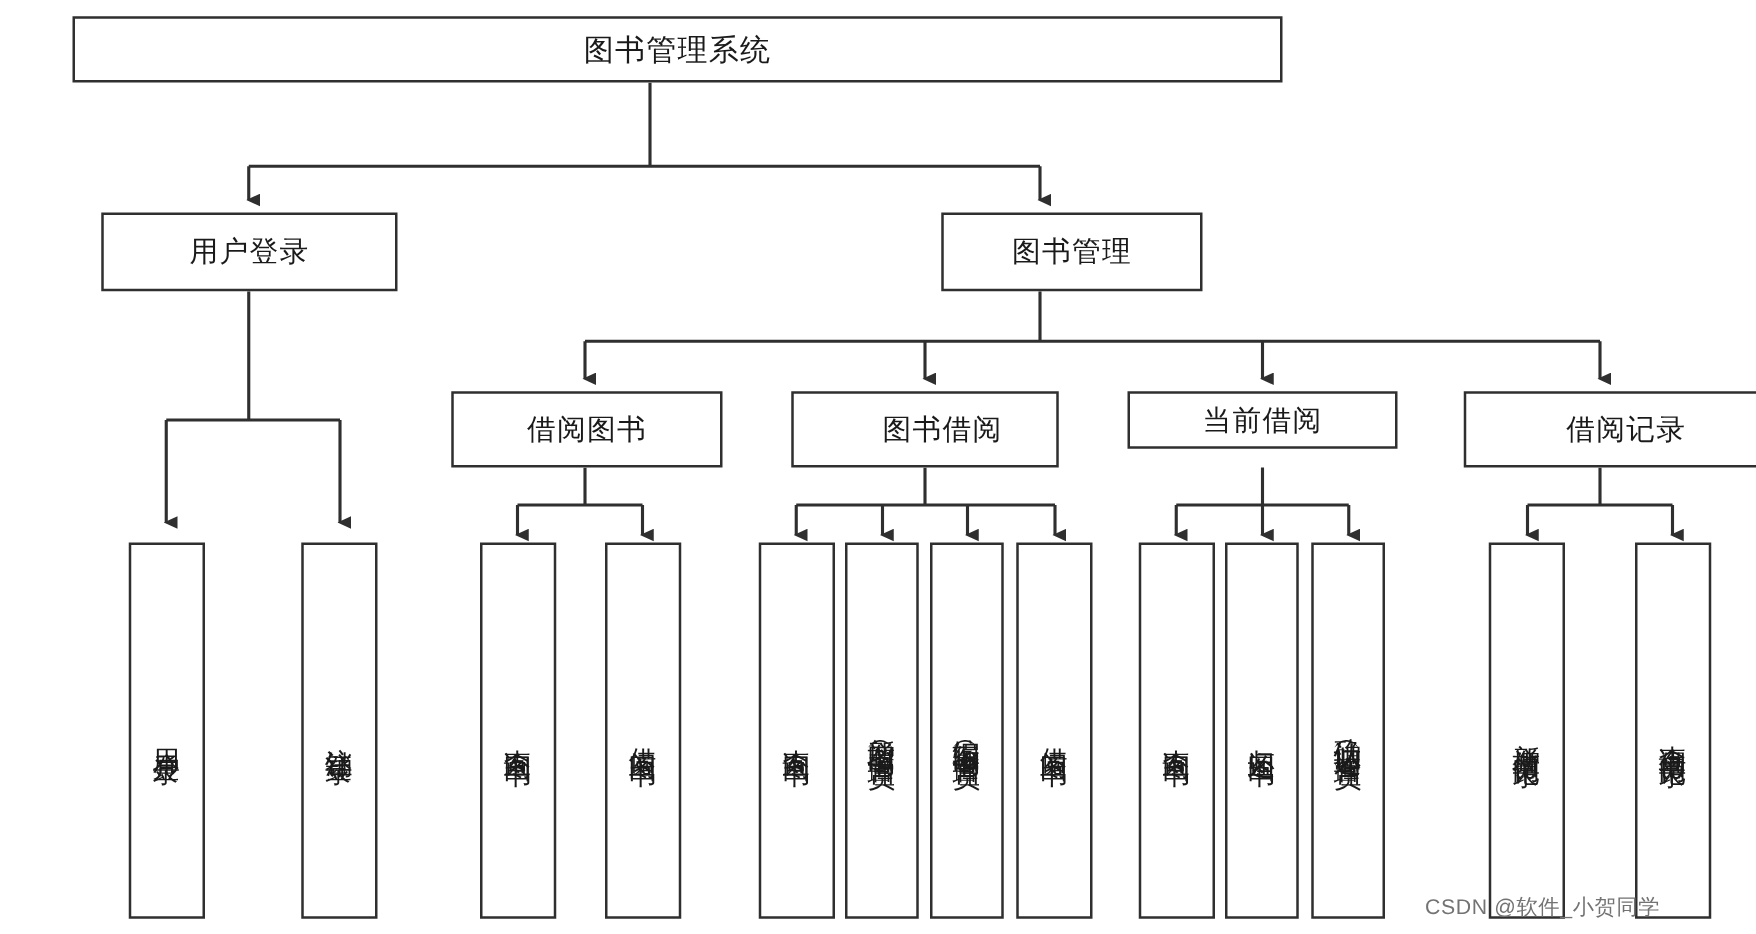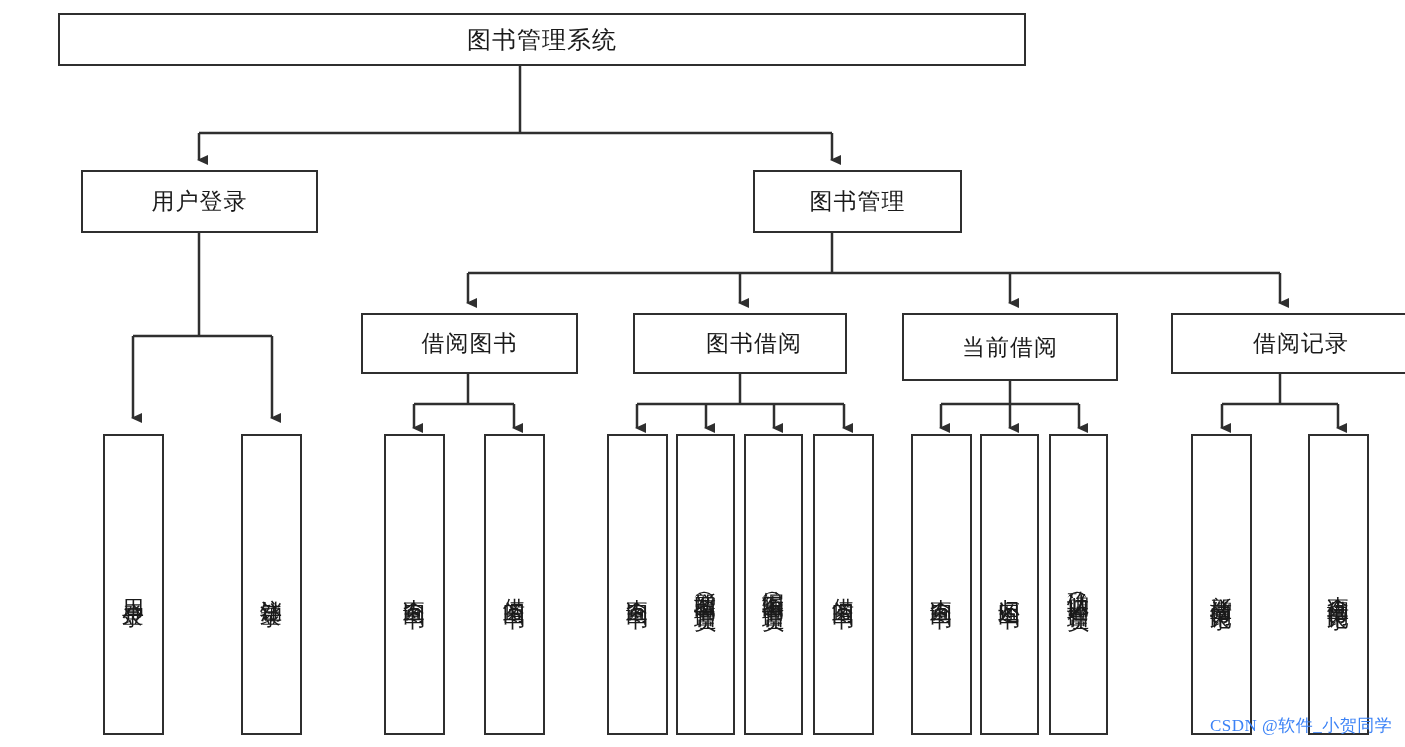--- a/index.html
+++ b/index.html
@@ -52,27 +52,26 @@
     writing-mode: vertical-rl;
     text-orientation: upright;
     line-height: 1.05;
     white-space: nowrap;
   }
   .node.root {
     font-size: 24px;
   }
   .watermark {
     position: absolute;
-    left: 1210px;
+    left: 1140px;
     top: 714px;
     font-size: 17px;
-    color: #3b82f6;
+    color: #737373;
     letter-spacing: 0.5px;
     white-space: nowrap;
-    font-family: Liberation Serif, serif;
   }
 </style>
 </head>
 <body>
 
 <div id="canvas">
 
   <svg class="edges" viewBox="0 0 1405 747">
     <defs>
       <marker id="arrow" markerWidth="12" markerHeight="12" refX="5" refY="9" orient="auto" markerUnits="userSpaceOnUse">
@@ -133,21 +132,21 @@
   <div class="node horiz" style="left:753px; top:170px; width:209px; height:63px;">
     <span class="nlabel">图书管理</span>
   </div>
 
   <div class="node horiz" style="left:361px; top:313px; width:217px; height:61px;">
     <span class="nlabel">借阅图书</span>
   </div>
   <div class="node horiz" style="left:633px; top:313px; width:214px; height:61px;padding-left:28px;">
     <span class="nlabel">图书借阅</span>
   </div>
-  <div class="node horiz" style="left:902px; top:313px; width:216px; height:68px;">
+  <div class="node horiz" style="left:902px; top:313px; width:216px; height:46px;">
     <span class="nlabel">当前借阅</span>
   </div>
   <div class="node horiz" style="left:1171px; top:313px; width:260px; height:61px;">
     <span class="nlabel">借阅记录</span>
   </div>
 
   <div class="node vert" style="left:103px; top:434px; width:61px; height:301px;">
     <span class="nlabel">用户登录</span>
   </div>
   <div class="node vert" style="left:241px; top:434px; width:61px; height:301px;">

